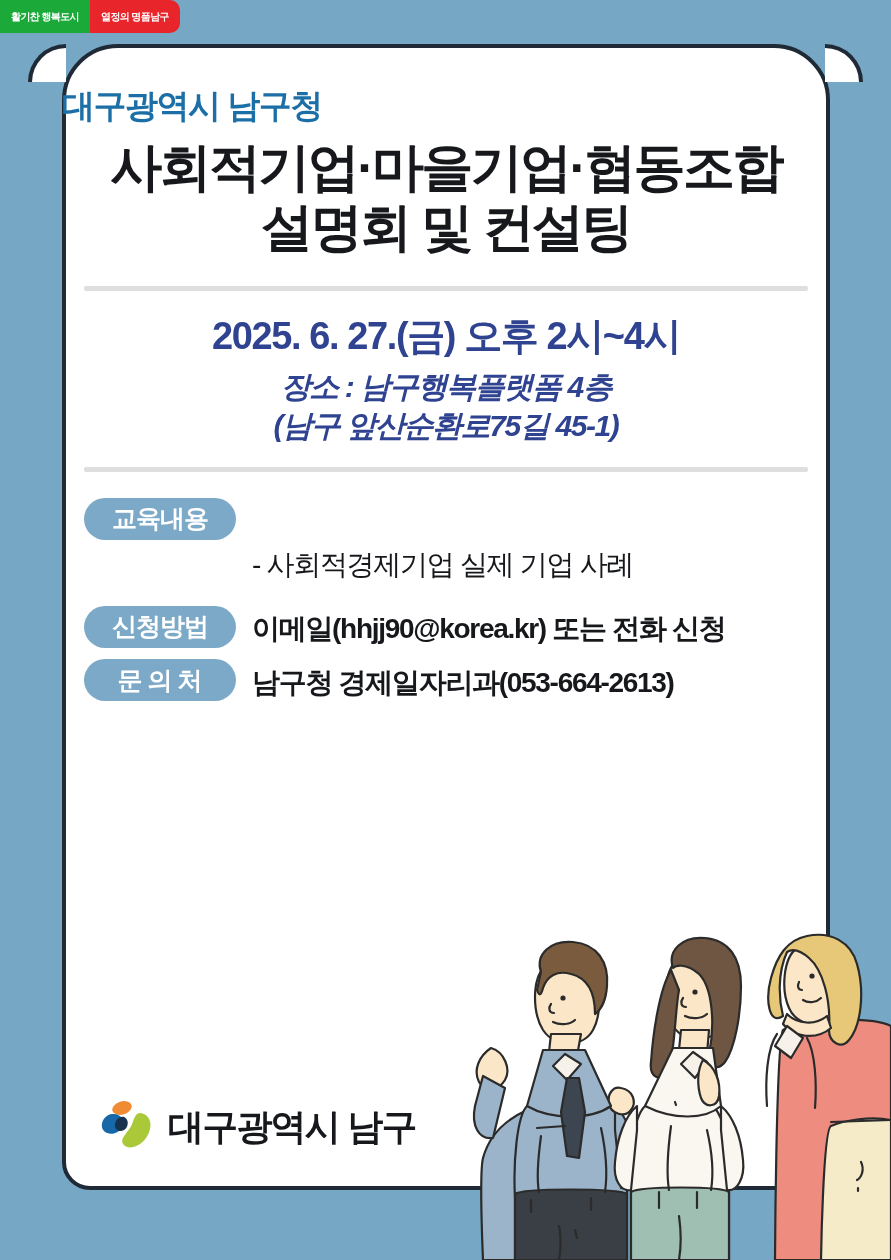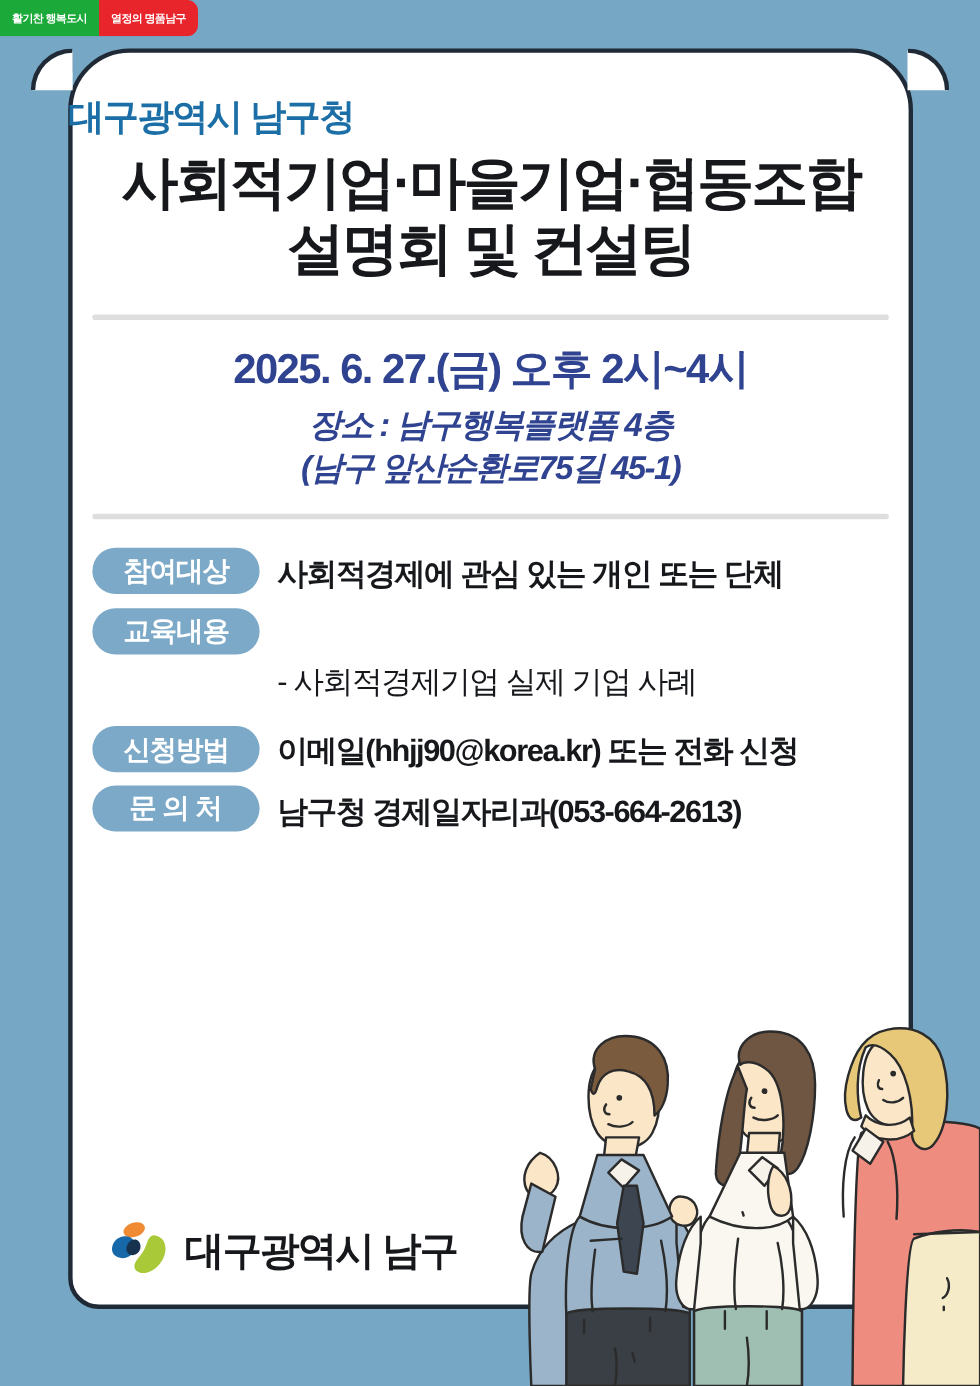--- a/index.html
+++ b/index.html
@@ -110,21 +110,21 @@
   }
   .detail-row.tight{margin-bottom:4px;}
   .hanging{
     color:#16181B;font-size:28px;font-weight:400;
     letter-spacing:-1.3px;line-height:1.52;
     margin-left:168px;white-space:pre-line;
   }
 
   
   #footer-logo{
-    position:absolute;left:34px;bottom:26px;
+    position:absolute;left:34px;bottom:36px;
     display:flex;align-items:center;z-index:25;
   }
   #logo-mark{width:62px;height:54px;margin-right:10px;flex:0 0 auto;}
   #logo-text{
     font-size:36px;font-weight:700;color:#16181B;letter-spacing:-1.8px;
   }
 
   
   #illustration{
     position:absolute;right:0;bottom:0;
@@ -154,24 +154,20 @@
   <div id="when-where">
     <div id="event-datetime">2025. 6. 27.(금) 오후 2시~4시</div>
     <div id="event-place">장소 : 남구행복플랫폼 4층
 (남구 앞산순환로75길 45-1)</div>
   </div>
 
   <div class="rule" id="rule-bottom"></div>
 
   <div id="details">
 
-    <div class="detail-row">
-      <div class="pill">참여대상</div>
-      <div class="detail-body">사회적경제에 관심 있는 개인 또는 단체</div>
-    </div>
 
     <div class="detail-row tight">
       <div class="pill">교육내용</div>
     </div>
 
     <div class="hanging">- 사회적경제기업 실제 기업 사례</div>
 
     <div class="detail-row" style="margin-top:18px;align-items:center;">
       <div class="pill">신청방법</div>
       <div class="detail-body">이메일(hhjj90@korea.kr) 또는 전화 신청</div>

